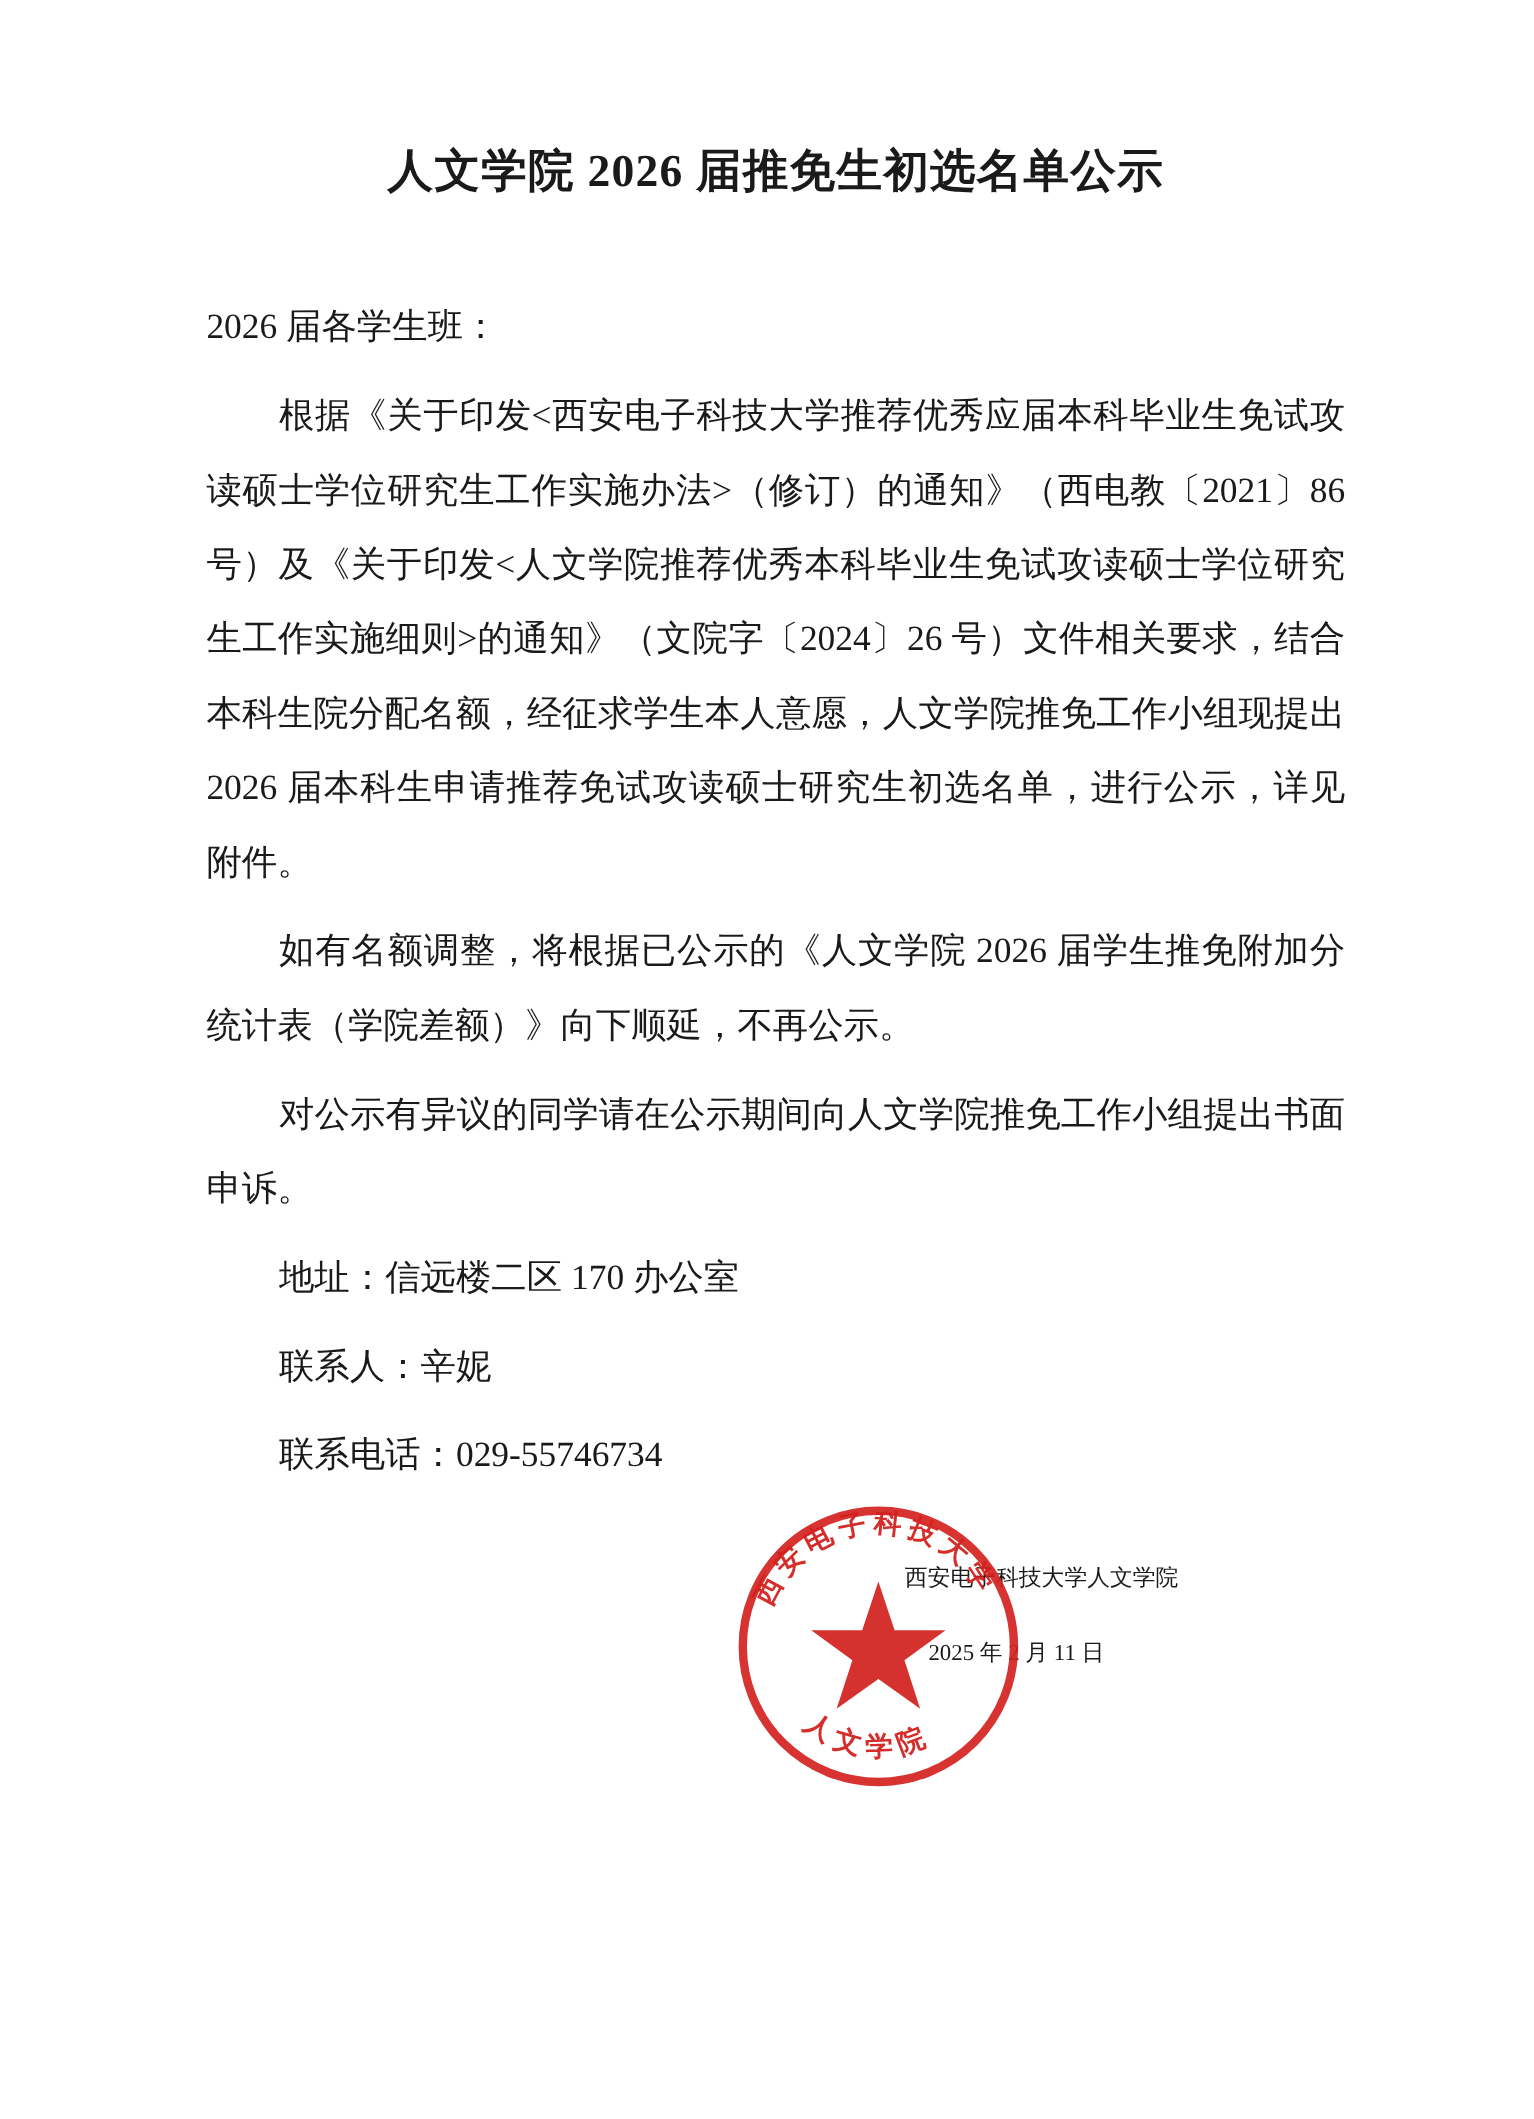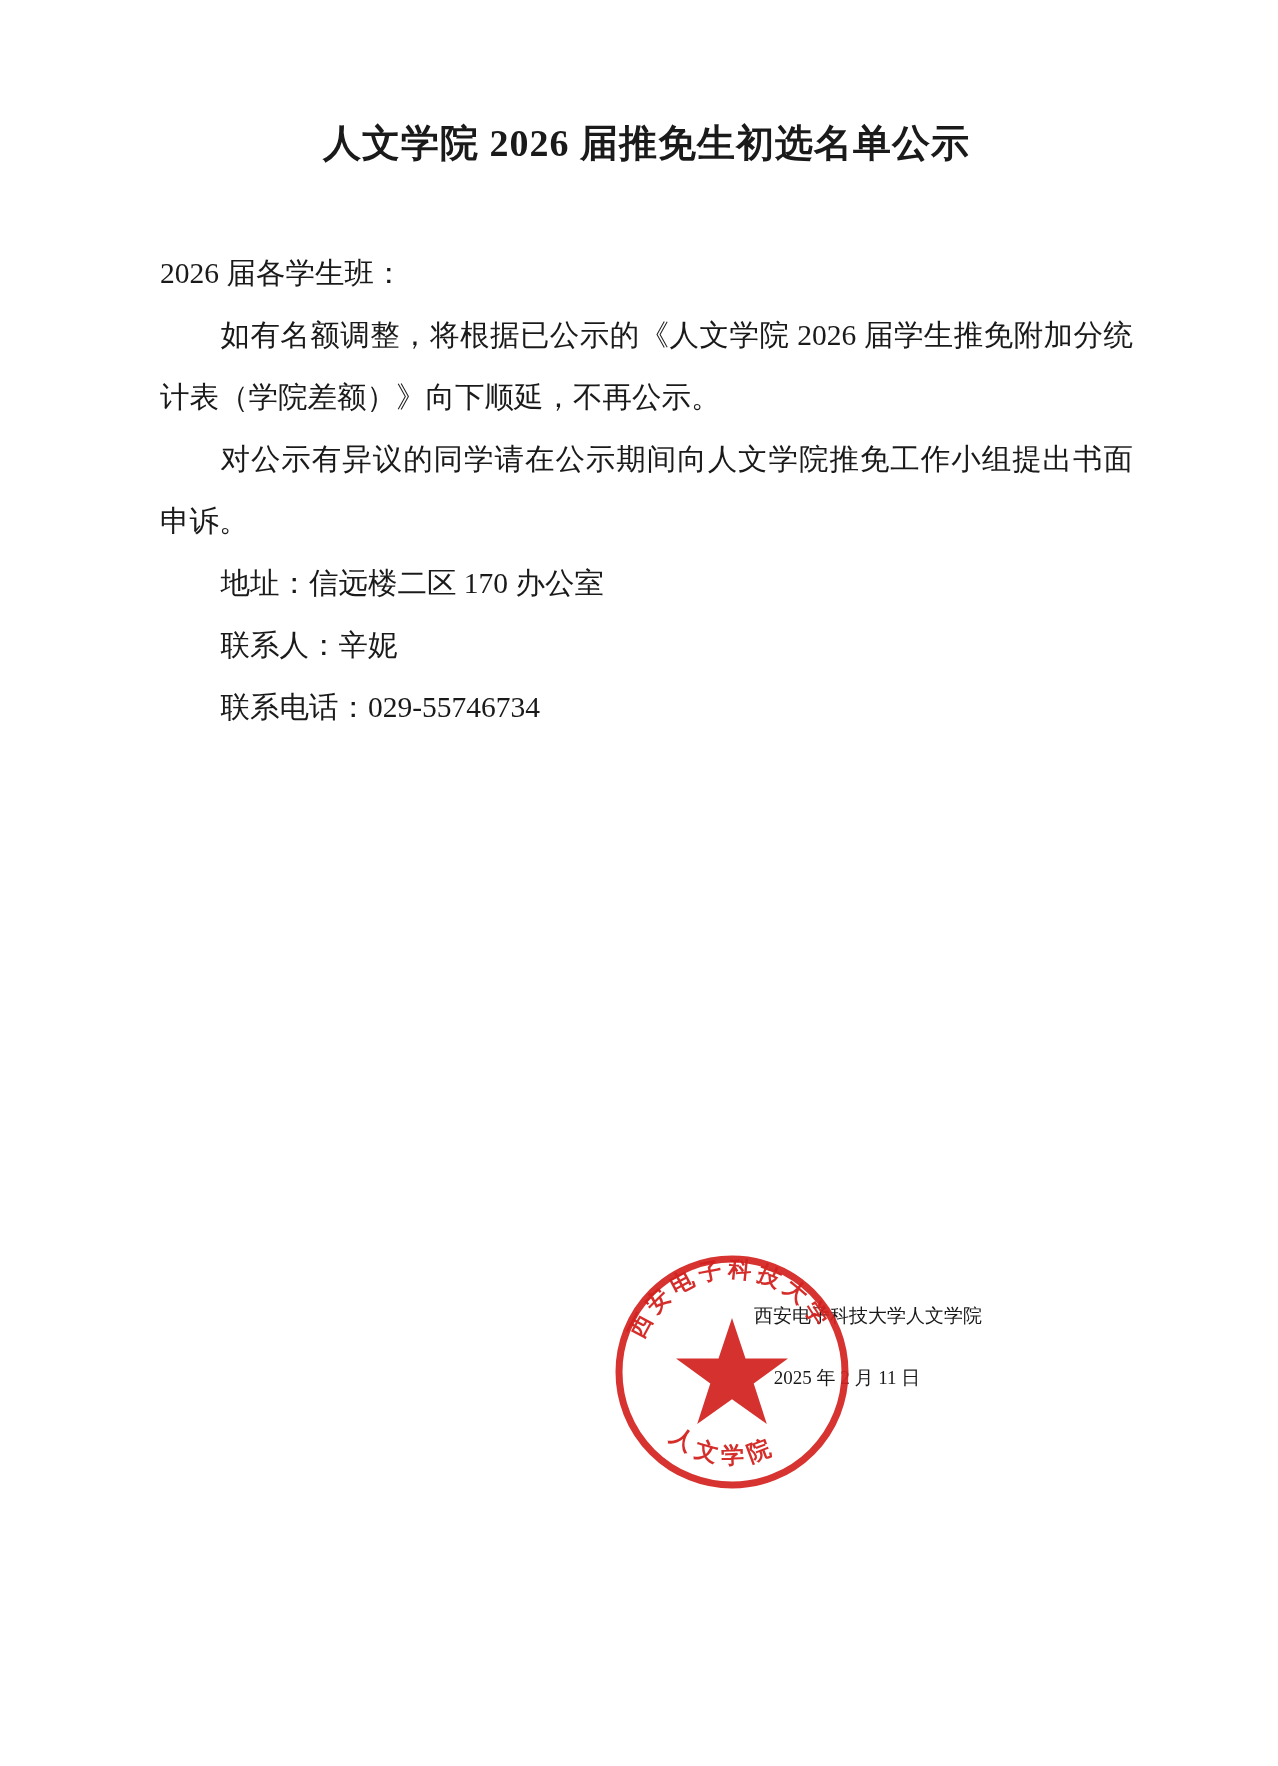--- a/index.html
+++ b/index.html
@@ -33,21 +33,21 @@
     line-height: 1.4;
   }
   .body-block {
     margin-top: 72px;
     font-size: 29.5px;
     line-height: 62px;
     text-align: justify;
     text-justify: inter-ideograph;
   }
   .para {
-    margin: 0;
+    margin: 12px;
     text-indent: 0;
   }
   .para.indent {
     text-indent: 2.05em;
   }
 
   .sign-area {
     position: absolute;
     right: 150px;
     top: 1285px;
@@ -73,20 +73,21 @@
 </style>
 </head>
 <body>
 
 <div class="page">
 
   <h1 class="doc-title">人文学院 2026 届推免生初选名单公示</h1>
 
   <div class="body-block">
     <p class="para">2026 届各学生班：</p>
+    <p class="para indent">根据《关于印发&lt;西安电子科技大学推荐优秀应届本科毕业生免试攻读硕士学位研究生工作实施办法&gt;（修订）的通知》（西电教〔2021〕86 号）及《关于印发&lt;人文学院推荐优秀本科毕业生免试攻读硕士学位研究生工作实施细则&gt;的通知》（文院字〔2024〕26 号）文件相关要求，结合本科生院分配名额，经征求学生本人意愿，人文学院推免工作小组现提出 2026 届本科生申请推荐免试攻读硕士研究生初选名单，进行公示，详见附件。</p>
     <p class="para indent">如有名额调整，将根据已公示的《人文学院 2026 届学生推免附加分统计表（学院差额）》向下顺延，不再公示。</p>
     <p class="para indent">对公示有异议的同学请在公示期间向人文学院推免工作小组提出书面申诉。</p>
     <p class="para indent">地址：信远楼二区 170 办公室</p>
     <p class="para indent">联系人：辛妮</p>
     <p class="para indent">联系电话：029-55746734</p>
   </div>
 
 </div>
 
 <div class="sign-area">

